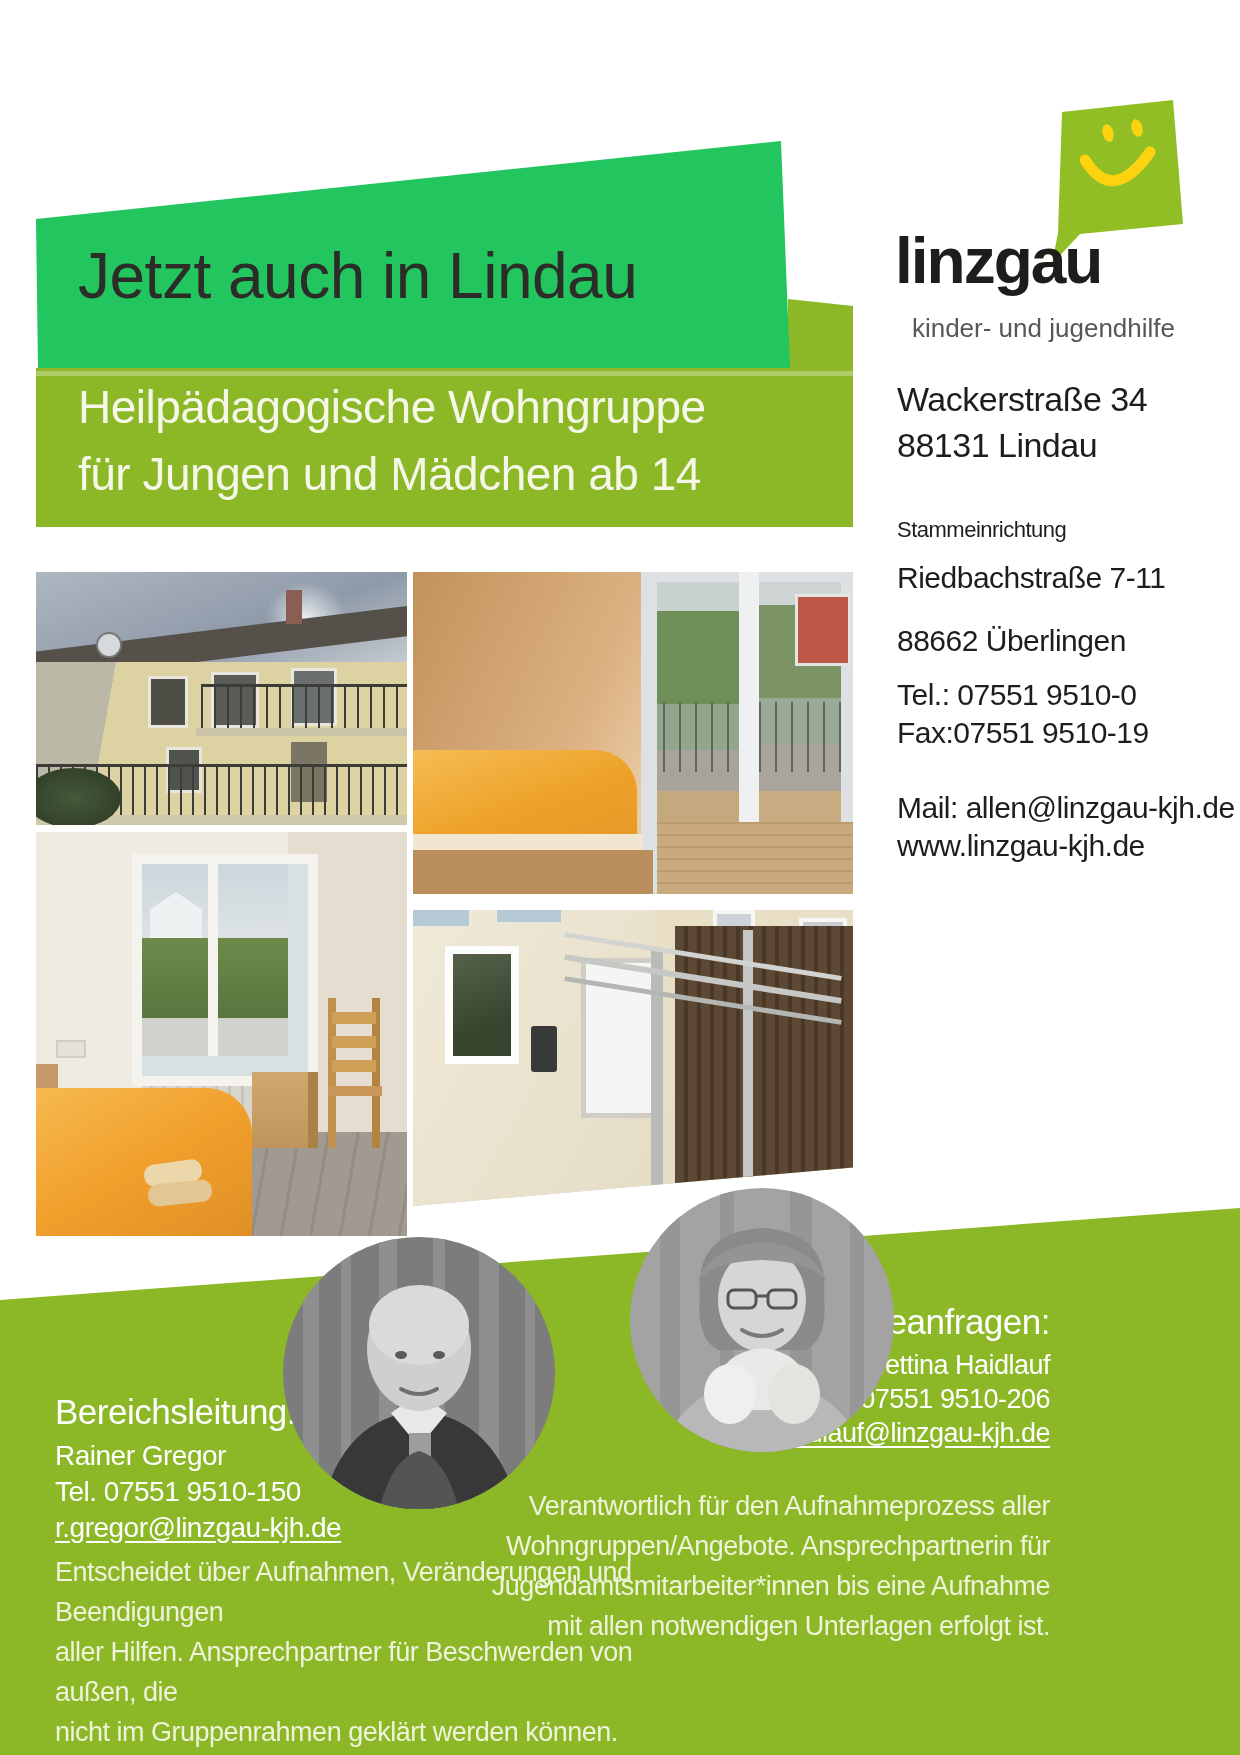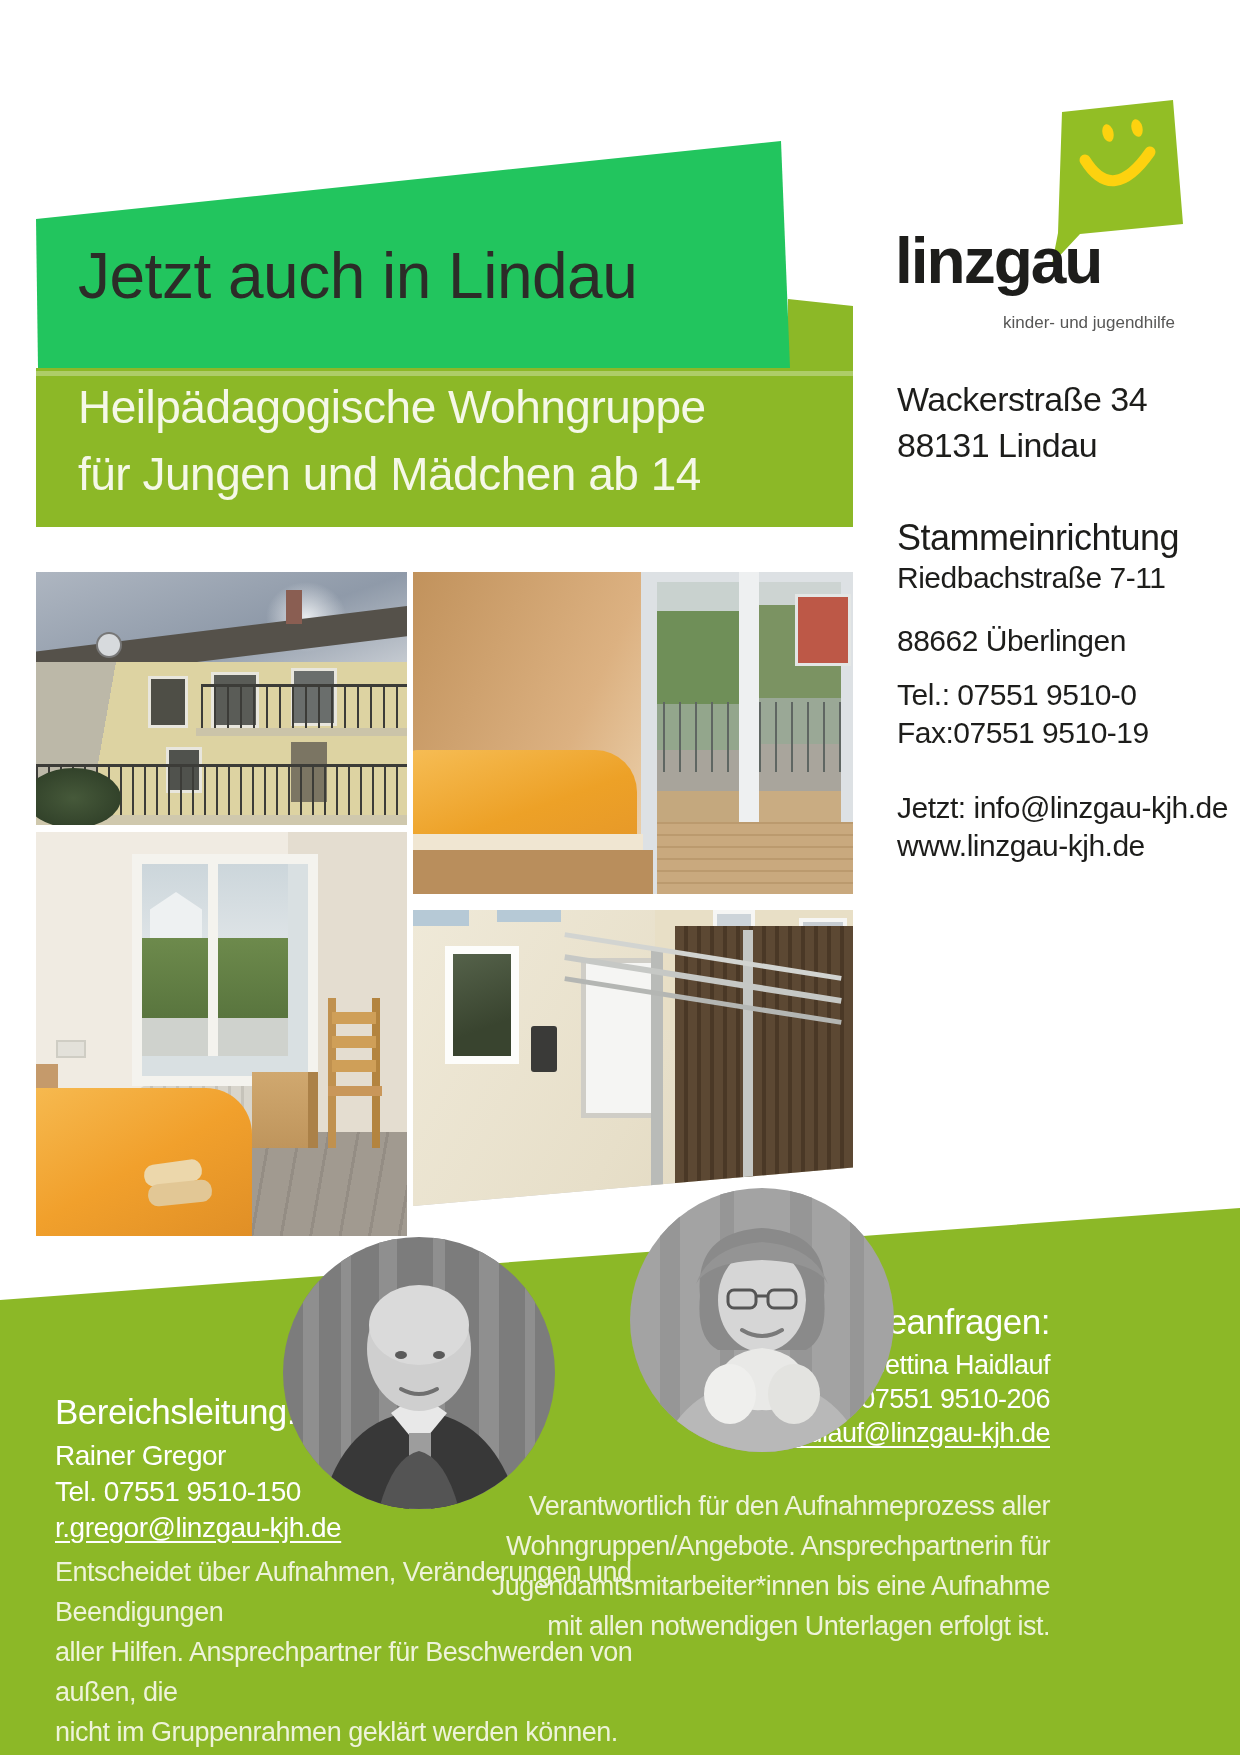--- a/index.html
+++ b/index.html
@@ -43,30 +43,30 @@
     <div class="abs thin" id="main-title">Jetzt auch in Lindau</div>
   </div>
 
   <svg class="abs" style="left:1040px;top:95px;" width="150" height="180" viewBox="0 0 150 180">
     <path d="M22 17 L133 5 L143 129 L40 139 L12 169 L18 138 Z" fill="#92be25"></path>
     <ellipse cx="68" cy="38" rx="5.5" ry="9" fill="#fdd20f" transform="rotate(-14 68 38)"></ellipse>
     <ellipse cx="97" cy="33" rx="5.5" ry="9" fill="#fdd20f" transform="rotate(-14 97 33)"></ellipse>
     <path d="M45 65 Q73 110 110 57" fill="none" stroke="#fdd20f" stroke-width="11" stroke-linecap="round"></path>
   </svg>
   <div class="abs dark" style="left:895px;top:224px;font-size:64px;font-weight:bold;letter-spacing:-2px;">linzgau</div>
-  <div class="abs" style="left:875px;top:313px;width:300px;text-align:right;font-size:17px;color:#575756;">kinder- und jugendhilfe</div>
+  <div class="abs" style="left:875px;top:313px;width:300px;text-align:right;font-size:26px;color:#575756;">kinder- und jugendhilfe</div>
 
   <div class="abs dark thin" style="left:897px;top:380px;font-size:34px;">Wackerstraße 34</div>
   <div class="abs dark thin" style="left:897px;top:426px;font-size:34px;">88131 Lindau</div>
-  <div class="abs dark thin" style="left:897px;top:517px;font-size:36px;">Stammeinrichtung</div>
+  <div class="abs dark thin" style="left:897px;top:517px;font-size:22px;">Stammeinrichtung</div>
   <div class="abs dark thin" style="left:897px;top:561px;font-size:30px;">Riedbachstraße 7-11</div>
   <div class="abs dark thin" style="left:897px;top:598px;font-size:30px;margin-top:26px;">88662 Überlingen</div>
   <div class="abs dark thin" style="left:897px;top:678px;font-size:30px;">Tel.: 07551 9510-0</div>
   <div class="abs dark thin" style="left:897px;top:716px;font-size:30px;">Fax:07551 9510-19</div>
-  <div class="abs dark thin" style="left:897px;top:791px;font-size:30px;">Jetzt: info@linzgau-kjh.de</div>
+  <div class="abs dark thin" style="left:897px;top:791px;font-size:30px;">Mail: allen@linzgau-kjh.de</div>
   <div class="abs dark thin" style="left:897px;top:829px;font-size:30px;">www.linzgau-kjh.de</div>
 
   <div class="photo" style="left:36px;top:572px;width:371px;height:253px;">
     <div style="inset:0;background:linear-gradient(160deg,#aeb6c1 0%,#8f9aa9 35%,#c9ced4 60%,#9fa9b6 100%);"></div>
     <div style="left:230px;top:10px;width:80px;height:70px;background:radial-gradient(closest-side,#e8ebee,rgba(232,235,238,0));"></div>
     <div style="left:-12px;top:56px;width:410px;height:30px;background:#55514a;transform:rotate(-7deg);"></div>
     <div style="left:250px;top:18px;width:16px;height:34px;background:#8a5e52;"></div>
     <div style="left:0;top:90px;width:371px;height:163px;background:linear-gradient(100deg,#bcb8a8 0 20%,#ddd3a2 20% 100%);"></div>
     <div style="left:112px;top:104px;width:34px;height:46px;background:#4e4e46;border:3px solid #e8e6dd;"></div>
     <div style="left:175px;top:100px;width:42px;height:50px;background:#5a5c57;border:3px solid #e8e6dd;"></div>

